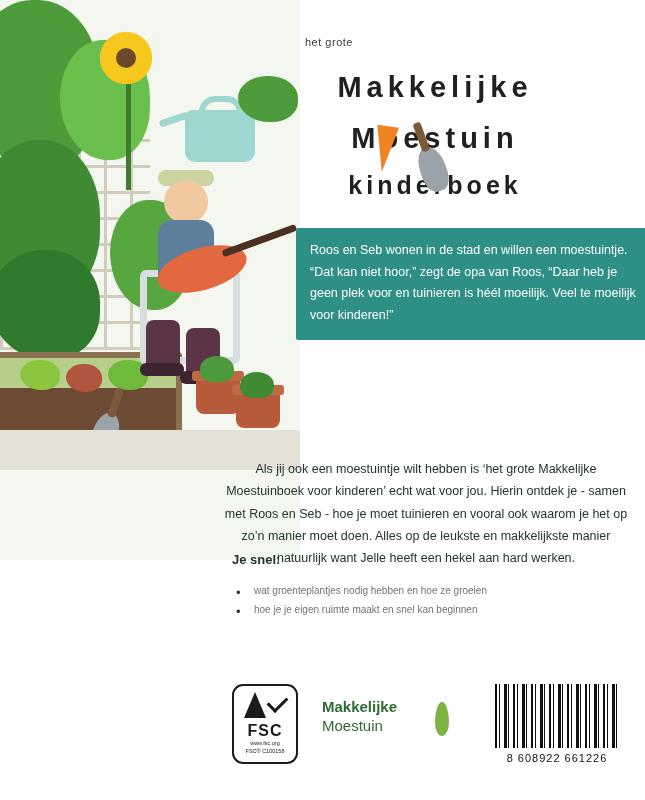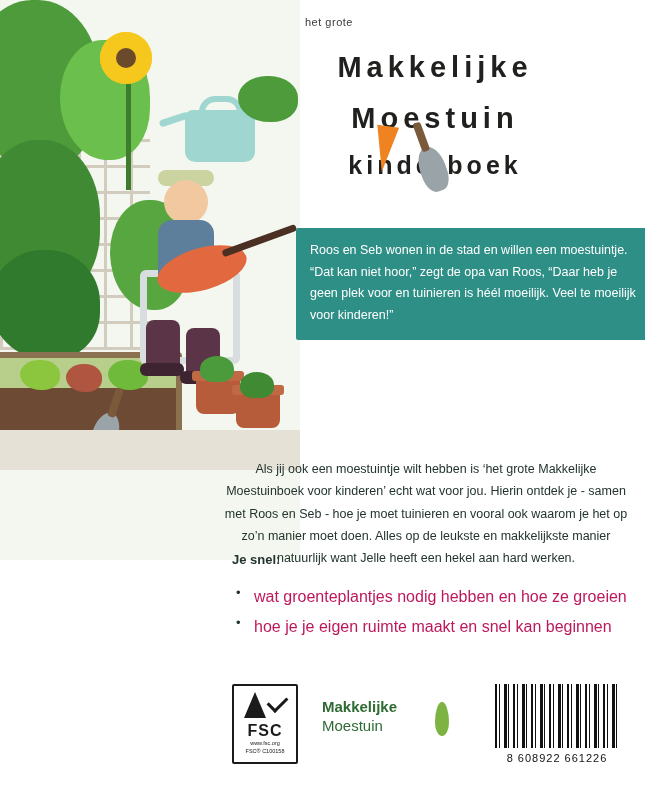--- a/index.html
+++ b/index.html
@@ -123,21 +123,21 @@
   .chair{
     position:absolute;width:86px;height:80px;border:7px solid #d8dde0;border-radius:6px;background:transparent;
   }
   .bottom-art{
     position:absolute;left:0;top:560px;width:300px;height:240px;
     background:#ffffff;
   }
 
   
   .title-block{
-    position:absolute;left:245px;top:16px;width:380px;text-align:center;
+    position:absolute;left:245px;top:36px;width:380px;text-align:center;
   }
   .kicker{
     font-size:11px;color:#3a3a3a;letter-spacing:.5px;margin-bottom:14px;
     text-align:left;padding-left:60px;
   }
   .title-line{
     font-size:29px;letter-spacing:5px;color:#20201f;font-weight:600;
     line-height:1.75;
   }
   .title-line.small{font-size:25px;letter-spacing:4px;}
@@ -152,32 +152,32 @@
     position:absolute;color:#23342f;font-size:12.5px;line-height:1.78;
     text-align:right;
   }
   .p1{left:300px;top:352px;width:330px;}
   .p2{left:222px;top:458px;width:408px;text-align:center;}
   .learn-title{
     position:absolute;left:232px;top:552px;font-size:13px;font-weight:700;color:#23342f;
   }
   .bullets{
     position:absolute;left:232px;top:582px;width:400px;
-    font-size:16px;line-height:1.85;color:#be185d;
+    font-size:10px;line-height:1.85;color:#737373;
     list-style:none;margin:0;padding:0;
   }
   .bullets li{position:relative;padding-left:22px;}
   .bullets li:before{
     content:"•";position:absolute;left:4px;top:-1px;font-size:13px;color:#23342f;
   }
 
   
   .fsc{
     position:absolute;left:232px;top:684px;width:62px;height:76px;
-    border:2px solid #1b1b1b;border-radius:2px;background:#ffffff;
+    border:2px solid #1b1b1b;border-radius:11px;background:#ffffff;
   }
   .fsc .tree{
     position:absolute;left:10px;top:6px;width:0;height:0;
     border-left:11px solid transparent;border-right:11px solid transparent;
     border-bottom:26px solid #1b1b1b;
   }
   .fsc .check{
     position:absolute;left:34px;top:10px;width:16px;height:9px;
     border-left:3px solid #1b1b1b;border-bottom:3px solid #1b1b1b;
     transform:rotate(-45deg);

